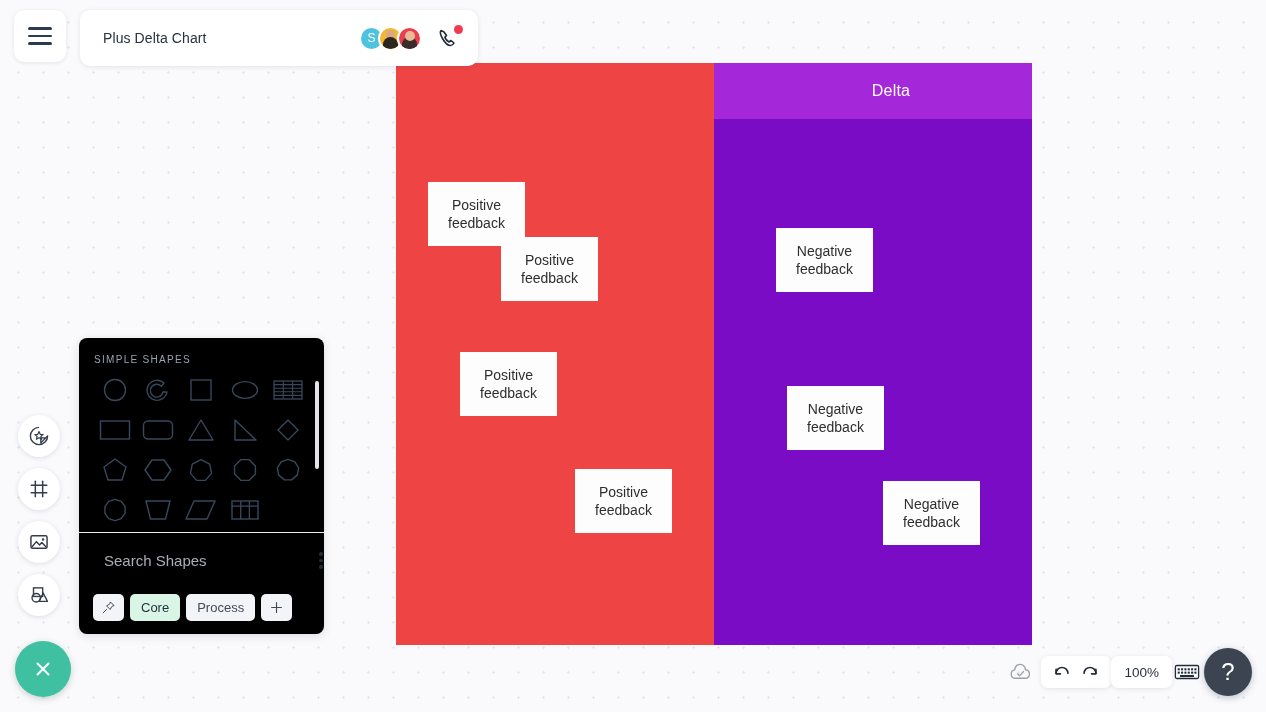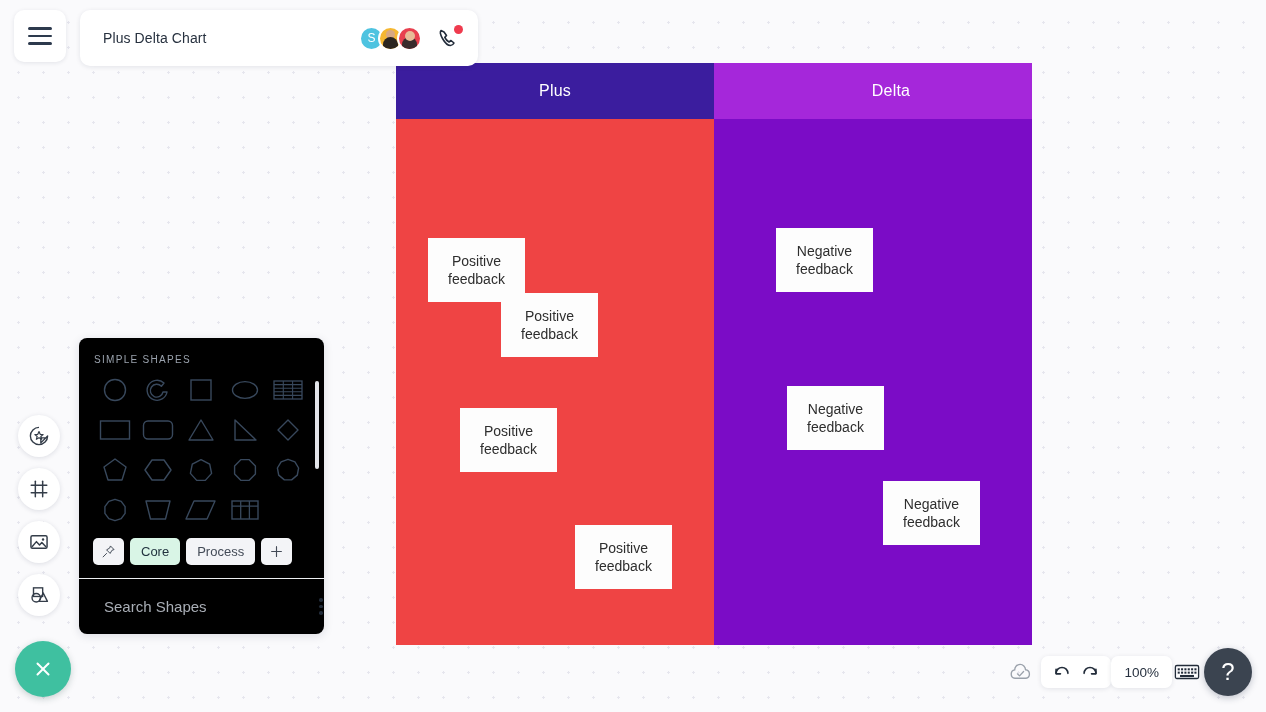--- a/index.html
+++ b/index.html
@@ -398,21 +398,20 @@
         </svg>
         <div id="call-dot"></div>
       </div>
     </div>
   </div>
 </div>
 
 <div id="chart">
 
   <div class="column col-plus">
-    <div class="col-head">Plus</div>
     <div class="col-body">
       <div class="note" style="left:32px;top:119px;width:97px;height:64px;">Positive feedback</div>
       <div class="note" style="left:105px;top:174px;width:97px;height:64px;">Positive feedback</div>
       <div class="note" style="left:64px;top:289px;width:97px;height:64px;">Positive feedback</div>
       <div class="note" style="left:179px;top:406px;width:97px;height:64px;">Positive feedback</div>
     </div>
   </div>
 
   <div class="column col-delta">
     <div class="col-head">Delta</div>
@@ -577,49 +576,49 @@
             <line x1="10.7" y1="3" x2="10.7" y2="21"></line>
             <line x1="19.4" y1="3" x2="19.4" y2="21"></line>
           </g>
         </svg>
       </div>
 
     </div>
     <div id="panel-scrollbar"></div>
   </div>
 
-  <div id="tabs-row">
-    <div class="tab icon-tab">
-      <svg width="15" height="15" viewBox="0 0 20 20">
-        <path d="M12.6 2.6 L17.4 7.4 L14.6 8.4 L12.2 12.6 L7.4 7.8 L11.6 5.4 Z" fill="none" stroke="#434b57" stroke-width="1.3" stroke-linejoin="round"></path>
-        <line x1="7.4" y1="12.6" x2="2.8" y2="17.2" stroke="#434b57" stroke-width="1.3" stroke-linecap="round"></line>
-      </svg>
-    </div>
-    <div class="tab active">Core</div>
-    <div class="tab">Process</div>
-    <div class="tab icon-tab">
-      <svg width="15" height="15" viewBox="0 0 20 20">
-        <g stroke="#434b57" stroke-width="1.5" stroke-linecap="round">
-          <line x1="10" y1="3.5" x2="10" y2="16.5"></line>
-          <line x1="3.5" y1="10" x2="16.5" y2="10"></line>
-        </g>
-      </svg>
-    </div>
-  </div>
-
   <div id="search-row">
     <svg width="18" height="18" viewBox="0 0 20 20">
       <circle cx="8.6" cy="8.6" r="5.8" fill="none" stroke="#9aa1ab" stroke-width="1.5"></circle>
       <line x1="12.9" y1="12.9" x2="17.4" y2="17.4" stroke="#9aa1ab" stroke-width="1.5" stroke-linecap="round"></line>
     </svg>
     <input id="search-input" type="text" placeholder="Search Shapes" style="">
     <div id="panel-more">
       <i></i>
         <i></i>
         <i></i>
+    </div>
+  </div>
+
+  <div id="tabs-row">
+    <div class="tab icon-tab">
+      <svg width="15" height="15" viewBox="0 0 20 20">
+        <path d="M12.6 2.6 L17.4 7.4 L14.6 8.4 L12.2 12.6 L7.4 7.8 L11.6 5.4 Z" fill="none" stroke="#434b57" stroke-width="1.3" stroke-linejoin="round"></path>
+        <line x1="7.4" y1="12.6" x2="2.8" y2="17.2" stroke="#434b57" stroke-width="1.3" stroke-linecap="round"></line>
+      </svg>
+    </div>
+    <div class="tab active">Core</div>
+    <div class="tab">Process</div>
+    <div class="tab icon-tab">
+      <svg width="15" height="15" viewBox="0 0 20 20">
+        <g stroke="#434b57" stroke-width="1.5" stroke-linecap="round">
+          <line x1="10" y1="3.5" x2="10" y2="16.5"></line>
+          <line x1="3.5" y1="10" x2="16.5" y2="10"></line>
+        </g>
+      </svg>
     </div>
   </div>
 </div>
 
 <div id="close-fab">
   <svg width="24" height="24" viewBox="0 0 24 24">
     <g stroke="#ffffff" stroke-width="2" stroke-linecap="round">
       <line x1="6.5" y1="6.5" x2="17.5" y2="17.5"></line>
       <line x1="17.5" y1="6.5" x2="6.5" y2="17.5"></line>
     </g>

